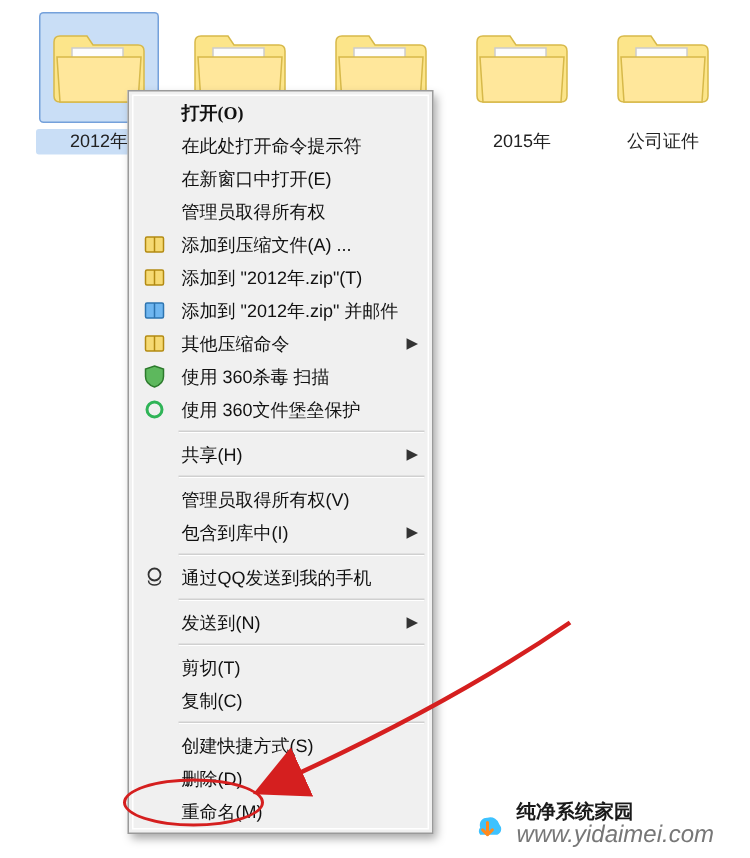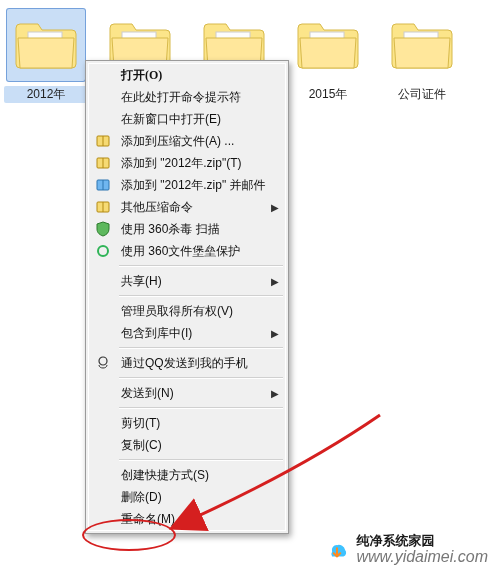--- a/index.html
+++ b/index.html
@@ -13,21 +13,21 @@
     overflow: hidden;
     position: relative;
   }
   .desktop {
     position: absolute;
     inset: 0;
   }
   .folders {
     position: absolute;
     top: 8px;
-    left: 4px;
+    left: 24px;
     right: 8px;
     display: flex;
     gap: 10px;
   }
   .folder {
     width: 84px;
     text-align: center;
     cursor: pointer;
   }
   .folder.selected .ficonwrap {
@@ -115,21 +115,21 @@
   }
   .annot-arrow {
     position: absolute;
     pointer-events: none;
     left: 0; top: 0;
     width: 500px; height: 572px;
   }
 
   .watermark {
     position: absolute;
-    right: 12px;
+    right: 24px;
     bottom: 6px;
     display: flex;
     align-items: center;
     gap: 6px;
   }
   .wm-icon {
     width: 26px; height: 26px;
   }
   .wm-text { line-height: 1.1; }
   .wm-title { font-size: 13px; color: #1a1a1a; font-weight: 600; }
@@ -212,20 +212,25 @@
         <span class="iconcol"></span>
           <span class="label">在此处打开命令提示符</span>
           <span class="arrow"></span>
       </div>
       <div class="mi">
         <span class="iconcol"></span>
           <span class="label">在新窗口中打开(E)</span>
           <span class="arrow"></span>
       </div>
       <div class="mi">
+        <span class="iconcol"></span>
+          <span class="label">管理员取得所有权</span>
+          <span class="arrow"></span>
+      </div>
+      <div class="mi">
         <span class="iconcol">
             <svg class="ic ic-zip" viewBox="0 0 16 16">
               <rect x="2" y="3" width="12" height="10" rx="1"></rect>
               <line x1="8" y1="3" x2="8" y2="13" stroke="#b38a12"></line>
             </svg>
           </span>
         <span class="label">添加到压缩文件(A) ...</span>
           <span class="arrow"></span>
       </div>
       <div class="mi">

